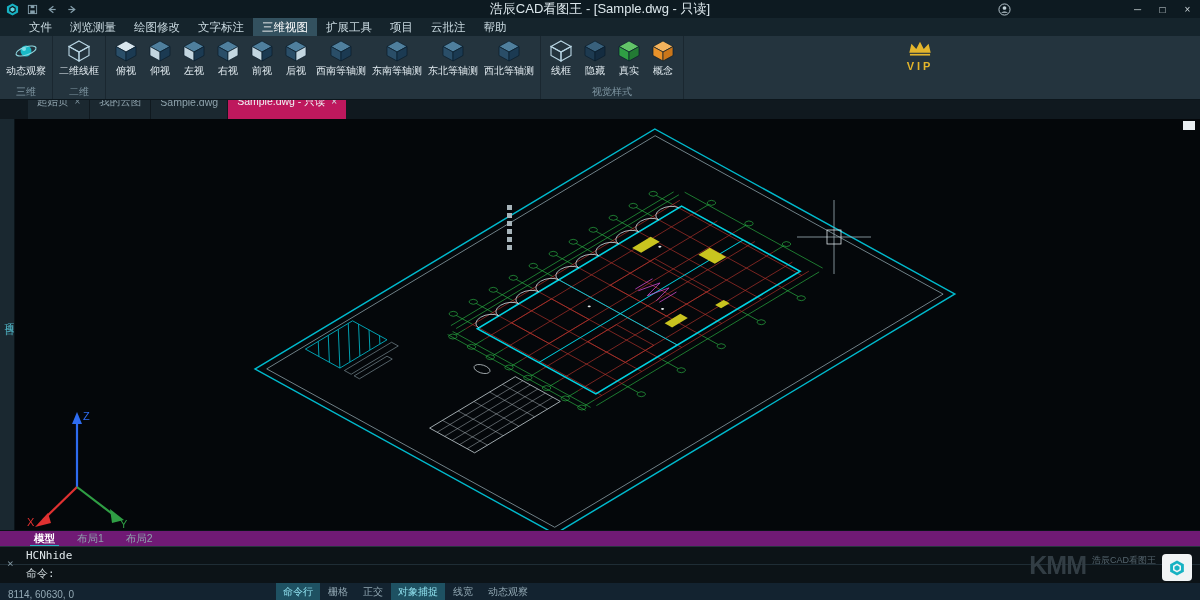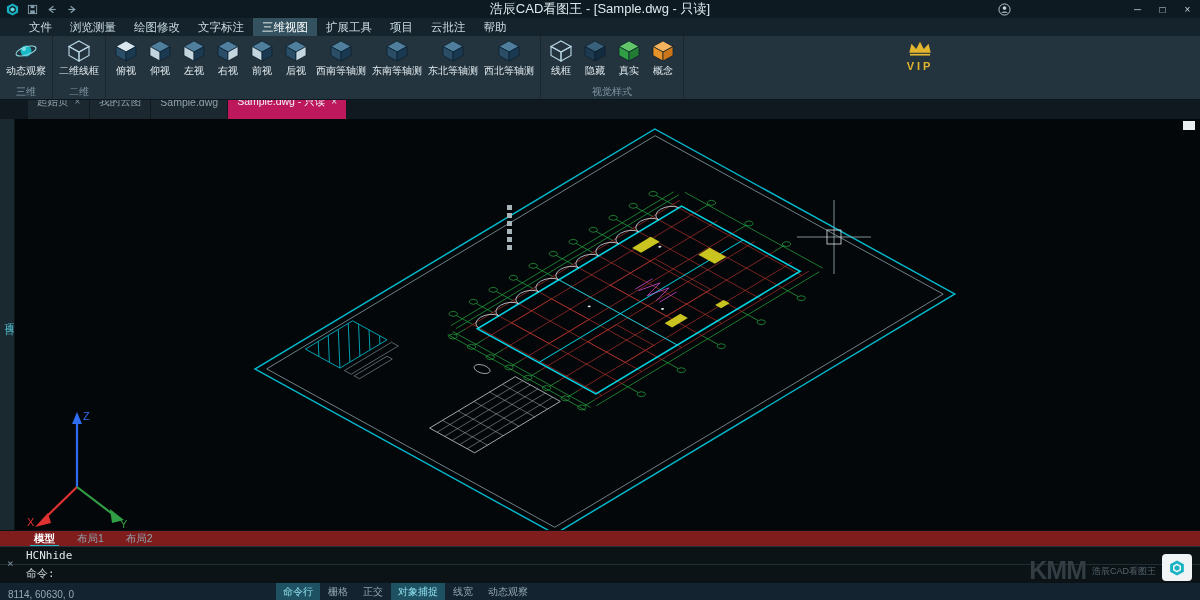--- a/index.html
+++ b/index.html
@@ -49,30 +49,30 @@
 
   
   .main{height:411px;display:flex;position:relative}
   .proj-strip{width:15px;background:#1a2830;border-right:1px solid #0a1318;position:relative}
   .proj-label{position:absolute;top:196px;left:2px;writing-mode:vertical-rl;font-size:10px;color:#4fb3c4;letter-spacing:3px}
   .canvas{flex:1;position:relative;background:#04070a;overflow:hidden}
   .scene{position:absolute;left:0;top:0;width:1185px;height:411px}
   .corner-box{position:absolute;top:2px;right:5px;width:12px;height:9px;background:#e9eef1}
 
   
-  .layoutbar{height:16px;background:#7f1d1d;display:flex;align-items:center;padding-left:30px;gap:14px;border-top:1px solid #0a1318}
+  .layoutbar{height:16px;background:#701a75;display:flex;align-items:center;padding-left:30px;gap:14px;border-top:1px solid #0a1318}
   .ltab{font-size:10.5px;color:#8ea2ac;height:16px;line-height:14px;padding:0 4px}
   .ltab.active{color:#fff;border-bottom:2px solid #2db6c7;font-weight:bold}
 
   
   .cmdpanel{height:37px;background:#0c1317;position:relative;border-top:1px solid #26353d;font-family:"DejaVu Sans Mono","Liberation Mono",monospace}
   .cmd-close{position:absolute;left:7px;top:10px;color:#8095a0;font-size:11px}
   .cmd-row1{height:18px;line-height:18px;padding-left:26px;font-size:11px;color:#dfe7ea;border-bottom:1px solid #1f2d35}
   .cmd-row2{height:18px;line-height:18px;padding-left:26px;font-size:11px;color:#cfd8dc}
-  .watermark{position:absolute;right:8px;bottom:2px;display:flex;align-items:flex-end;gap:6px;pointer-events:none}
+  .watermark{position:absolute;right:8px;bottom:2px;display:flex;align-items:flex-start;gap:6px;pointer-events:none}
   .wm-letters{font-size:25px;font-weight:bold;color:#323d44;line-height:22px;letter-spacing:-1px;font-family:"Liberation Sans",sans-serif}
   .wm-app{font-size:9px;color:#55656e;margin-bottom:3px;font-family:Liberation Sans, sans-serif}
   .wm-card{width:30px;height:27px;background:#f1f4f5;border-radius:4px;display:flex;align-items:center;justify-content:center}
 
   
   .statusbar{height:17px;background:#132330;display:flex;align-items:flex-end;font-size:10px;color:#93a9b4;padding-left:8px}
   .coords{width:168px;white-space:nowrap}
   .toggles{display:flex;gap:1px;margin-left:100px}
   .toggle{padding:0 7px;height:17px;line-height:17px;white-space:nowrap}
   .toggle.active{background:#1e5162;color:#8fe0ee}

